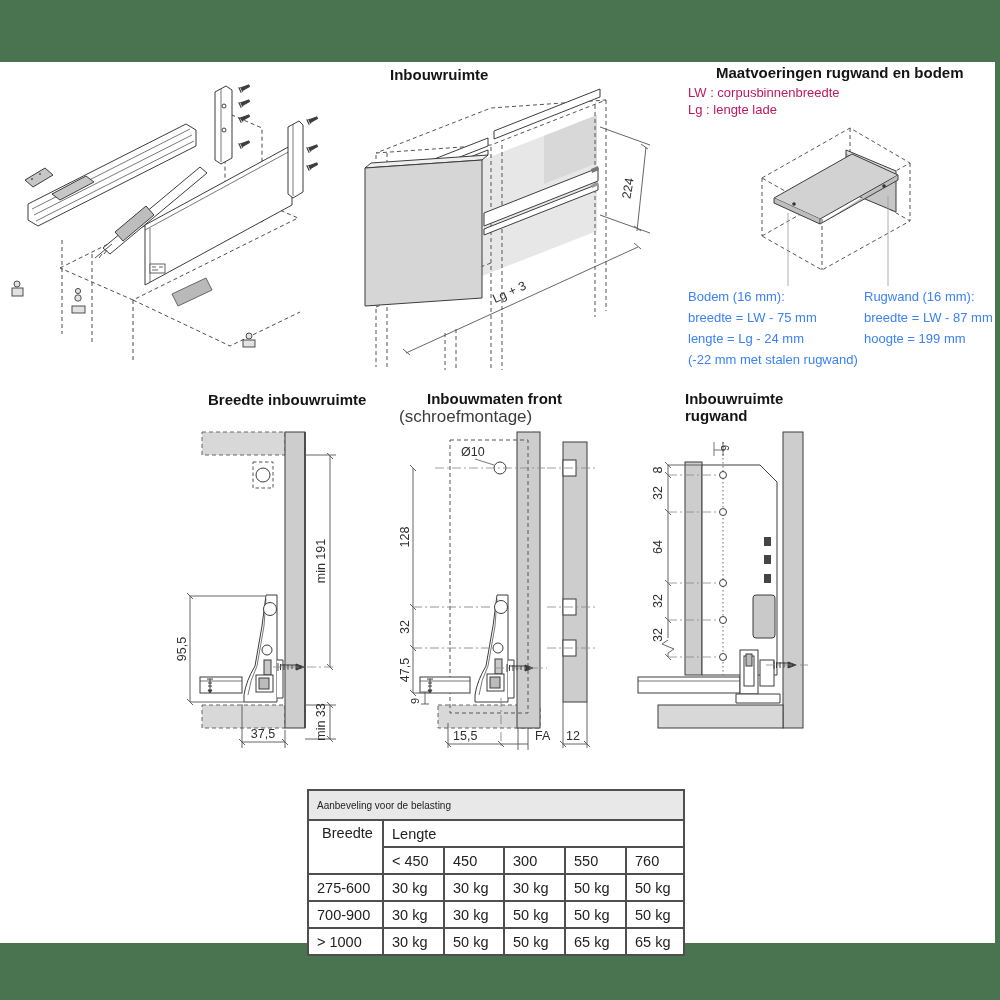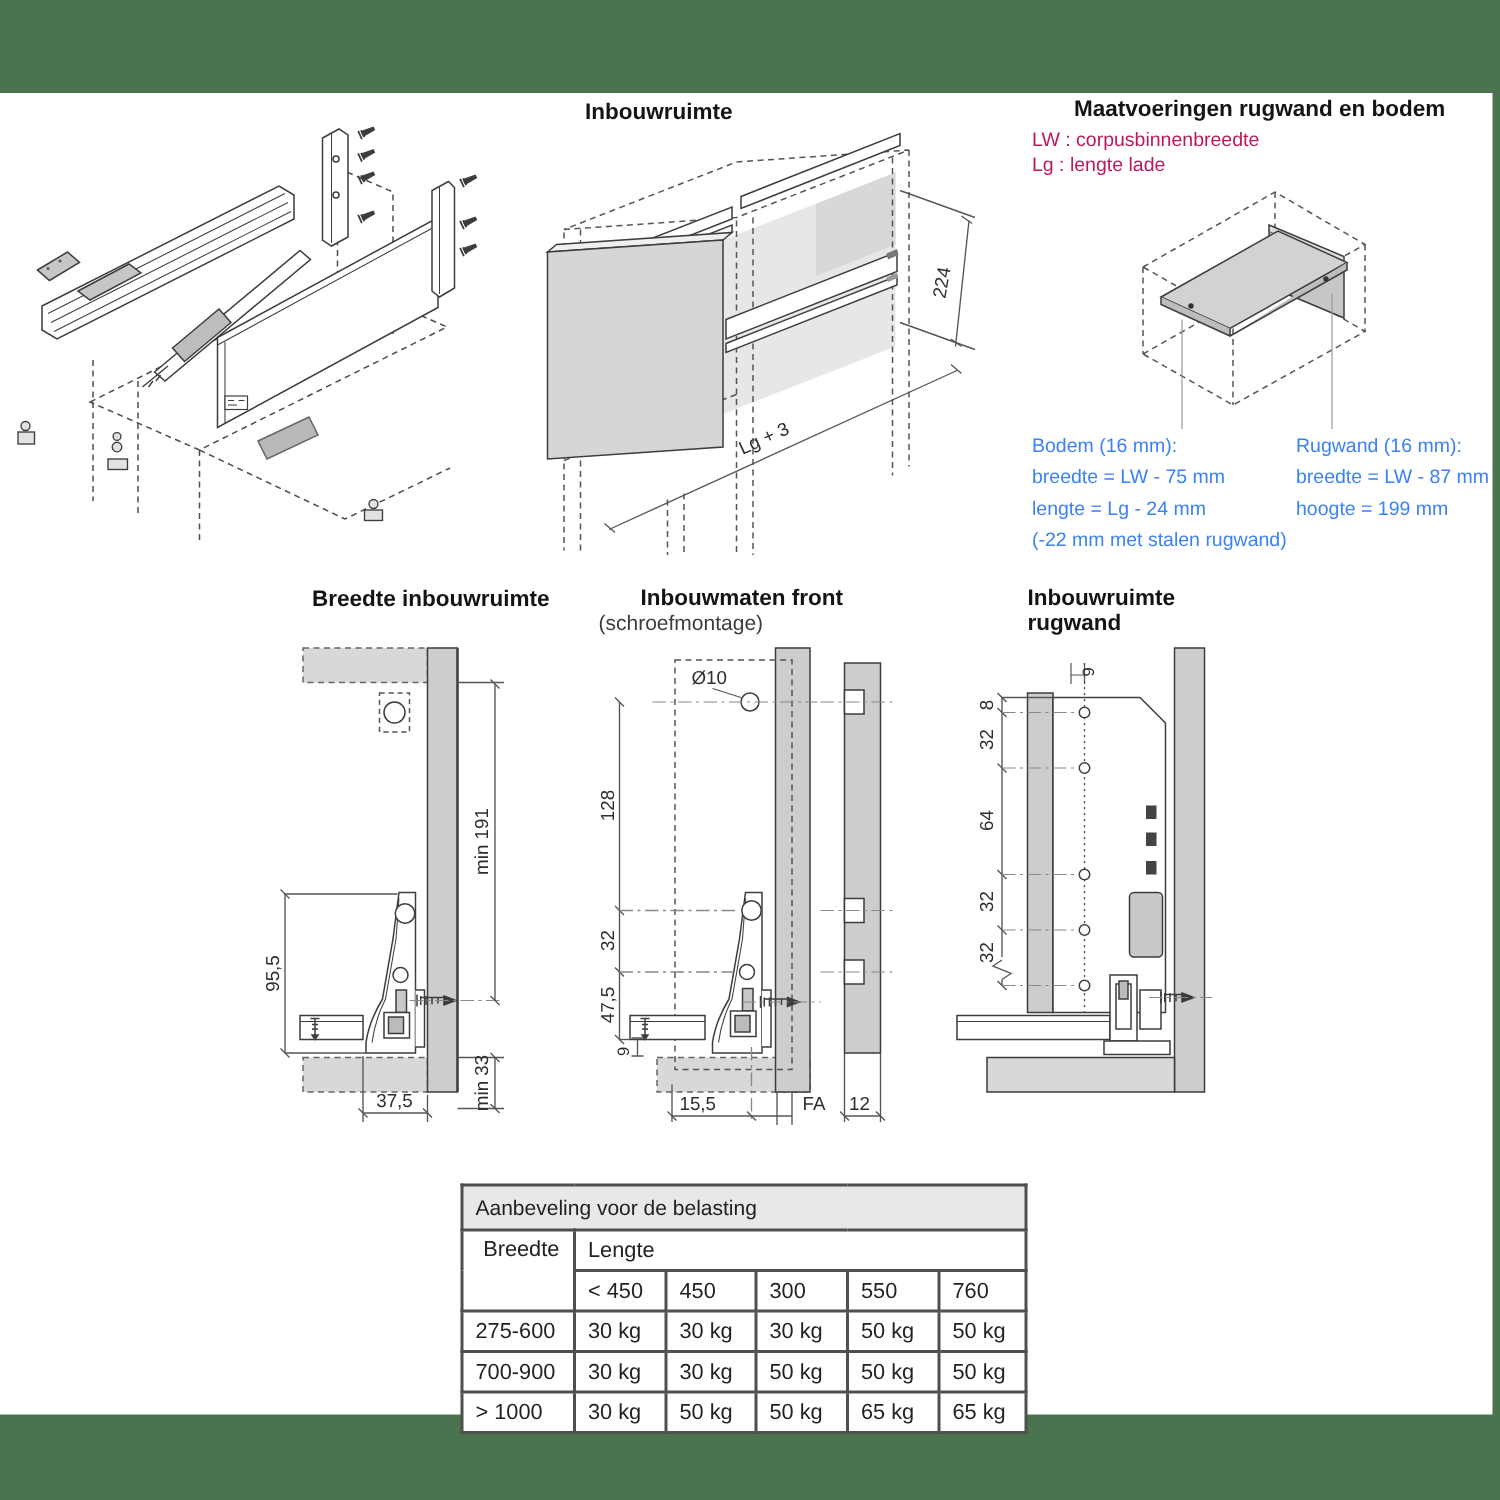--- a/index.html
+++ b/index.html
@@ -4,33 +4,33 @@
 <style>
   html,body{margin:0;padding:0;}
   body{width:1000px;height:1000px;position:relative;background:#ffffff;overflow:hidden;
        font-family:"Liberation Sans", sans-serif;color:#1d1d1d;}
   .band{position:absolute;background:#4a7350;}
   .band-top{left:0;top:0;width:1000px;height:62px;}
   .band-bottom{left:0;top:943px;width:1000px;height:57px;}
   .band-right{left:995px;top:0;width:5px;height:1000px;}
   .abs{position:absolute;}
   .sec-title{font-size:15px;font-weight:bold;color:#141414;white-space:nowrap;padding-left:28px;}
-  .sec-sub{font-size:14px;color:#3c3c3c;white-space:nowrap;}
+  .sec-sub{font-size:17px;color:#3c3c3c;white-space:nowrap;}
   .legend{font-size:13px;line-height:17px;color:#be185d;white-space:nowrap;}
   .note{font-size:13px;line-height:21px;color:#3b82f6;white-space:nowrap;}
   svg{position:absolute;overflow:visible;}
   svg text{font-family:"Liberation Sans",sans-serif;fill:#2e2e2e;}
   .dim{font-size:12.5px;}
   .dimS{font-size:11px;}
   
   table.load{position:absolute;left:307px;top:789px;width:376px;border-collapse:collapse;
              table-layout:fixed;font-size:14.5px;color:#222;}
   table.load td{border:2px solid #4f4f4f;padding:2px 4px 2px 8px;white-space:nowrap;
                 height:21px;background:#fff;vertical-align:middle;}
-  table.load tr.t td{background:#e8e8e8;font-size:14px;height:24px;}
+  table.load tr.t td{background:#e8e8e8;font-size:10px;height:24px;}
   table.load td.rh{vertical-align:top;padding-top:4px;text-align:center;}
 </style>
 </head>
 <body>
 
 <div class="band band-top"></div>
 <div class="band band-bottom"></div>
 <div class="band band-right"></div>
 
 <svg class="abs" style="left:0;top:72px" width="345" height="295" viewBox="0 0 345 295">

